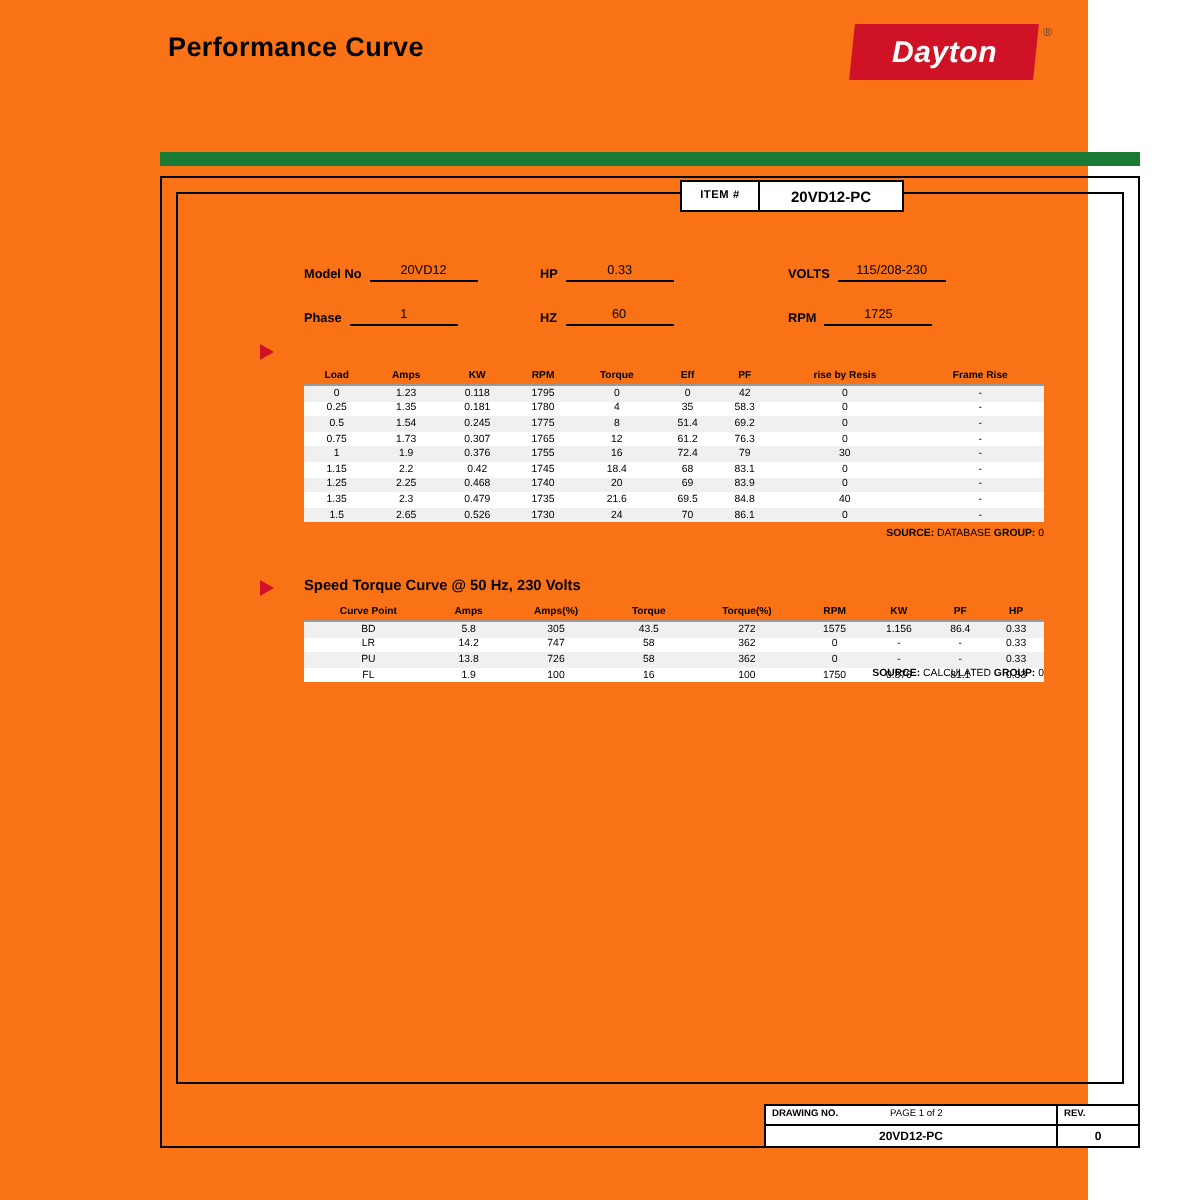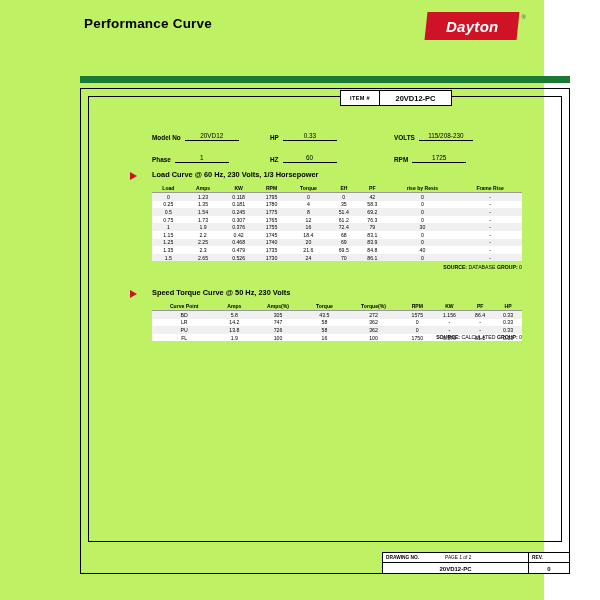--- a/index.html
+++ b/index.html
@@ -11,21 +11,21 @@
     height: 600px;
     background: #ffffff;
     font-family: "Liberation Sans", sans-serif;
     color: #000;
     overflow: hidden;
   }
   .page {
     position: relative;
     width: 544px;
     height: 600px;
-    background: #bef264;
+    background: #f97316;
   }
   
   .doc-title {
     position: absolute;
     left: 84px;
     top: 16px;
     font-size: 13.5px;
     font-weight: bold;
     letter-spacing: 0.2px;
   }
@@ -277,21 +277,20 @@
         <span class="v">60</span>
       </div>
       <div class="spec-cell c3">
         <span class="k">RPM</span>
         <span class="v">1725</span>
       </div>
     </div>
   </div>
 
   <div class="arrow" style="left:130px; top:172px;"></div>
-  <div class="sect" style="left:152px; top:170px;">Load Curve @ 60 Hz, 230 Volts, 1/3 Horsepower</div>
 
   <table class="data" style="left:152px; top:184px; width:370px;">
     <thead>
       <tr>
         <th>Load</th>
         <th>Amps</th>
         <th>KW</th>
         <th>RPM</th>
         <th>Torque</th>
         <th>Eff</th>

